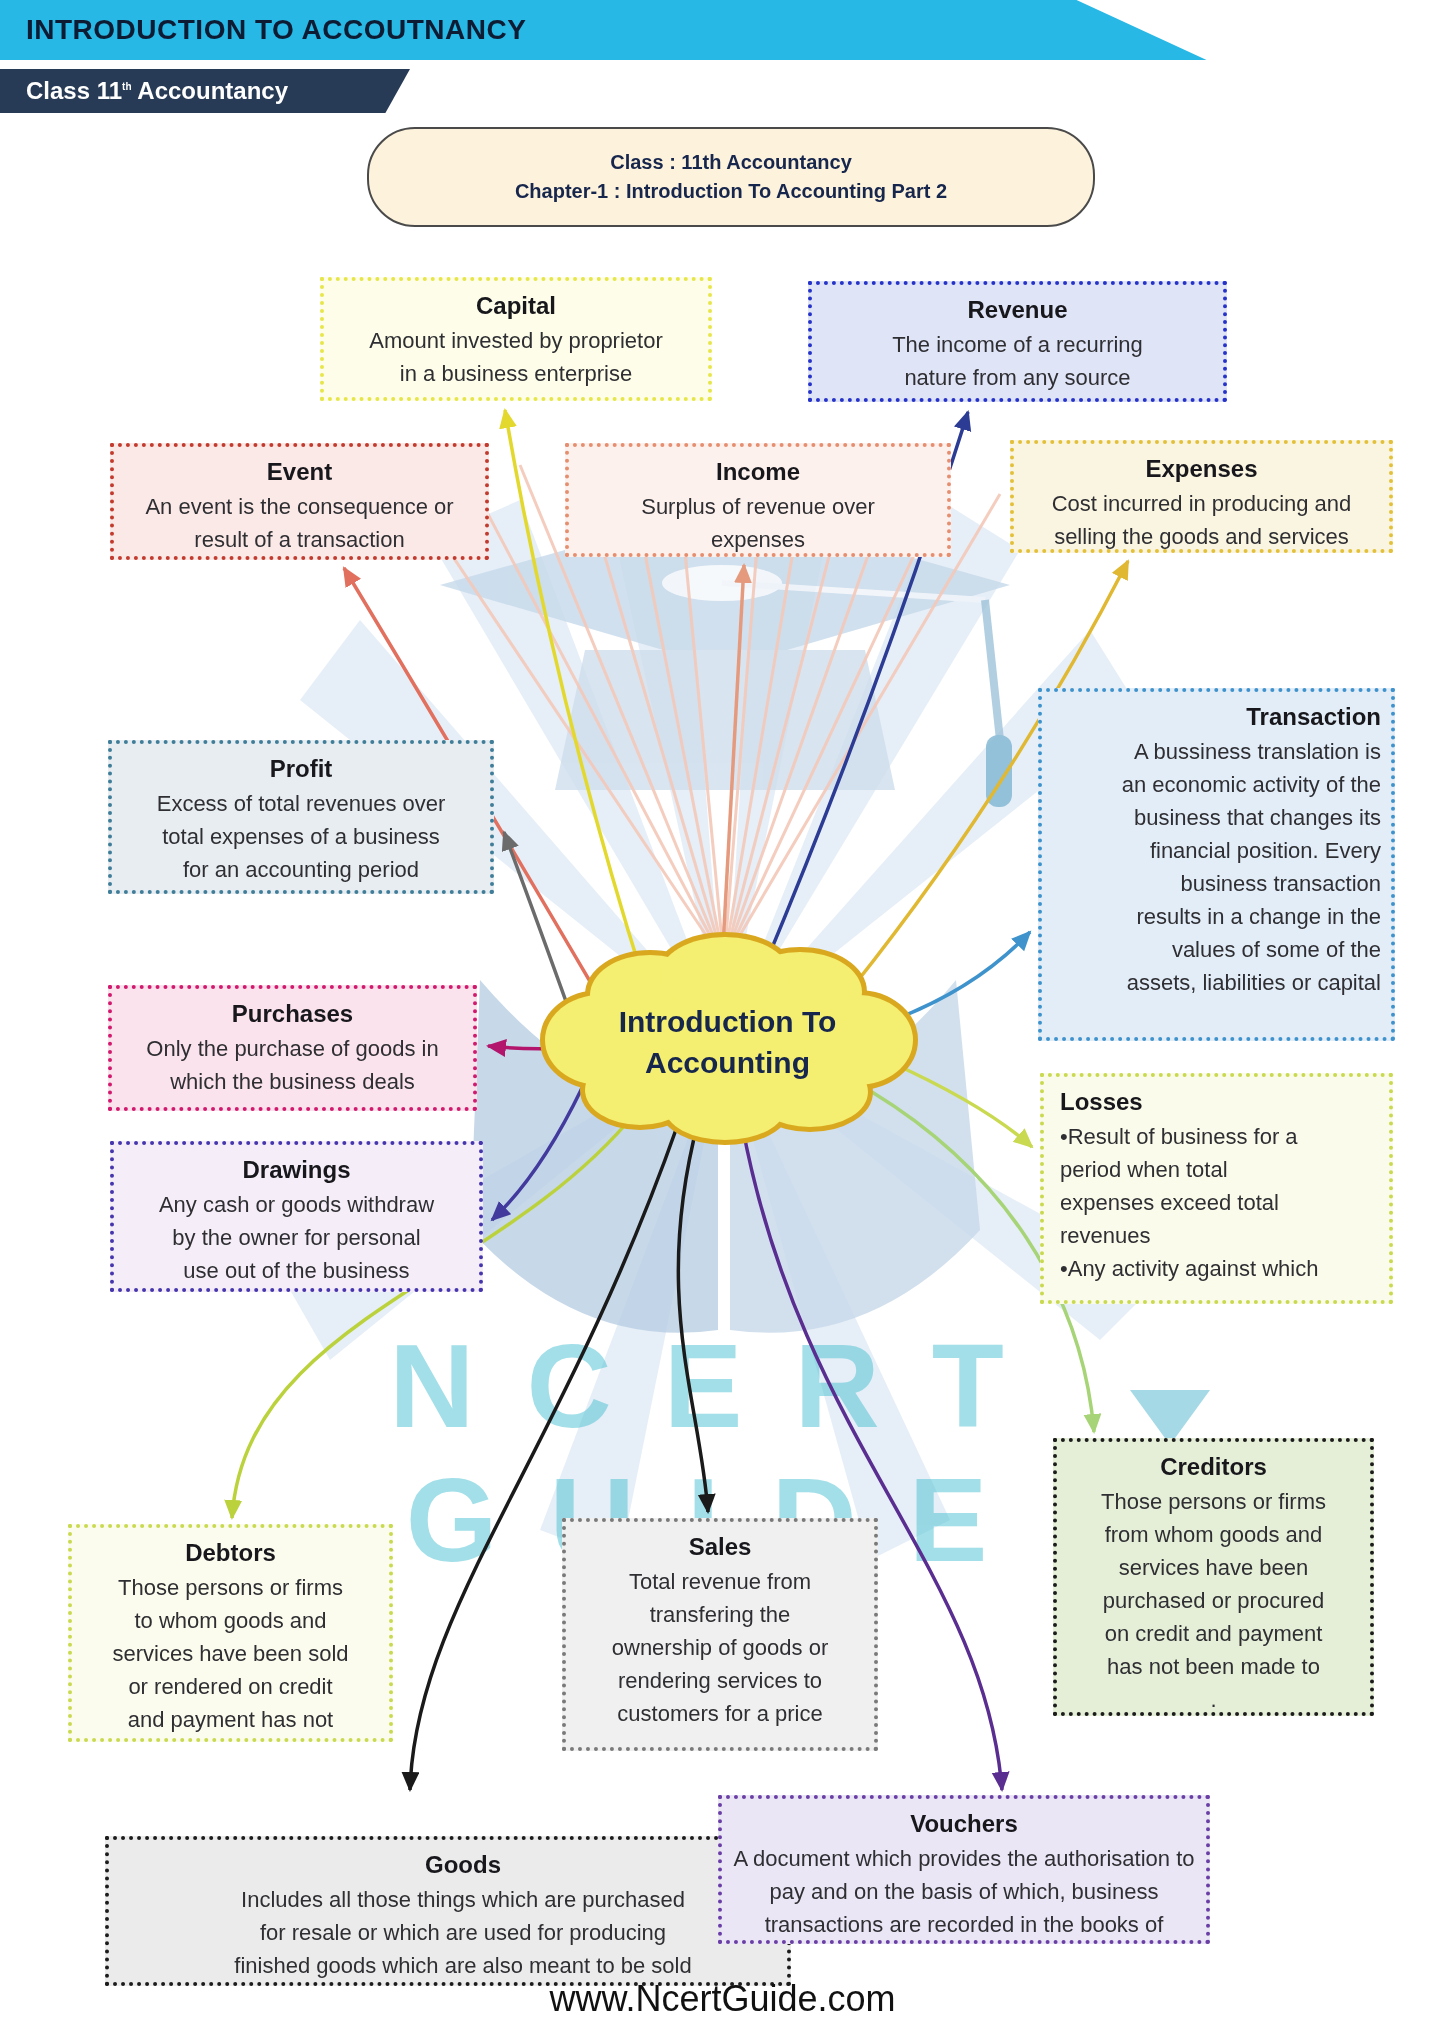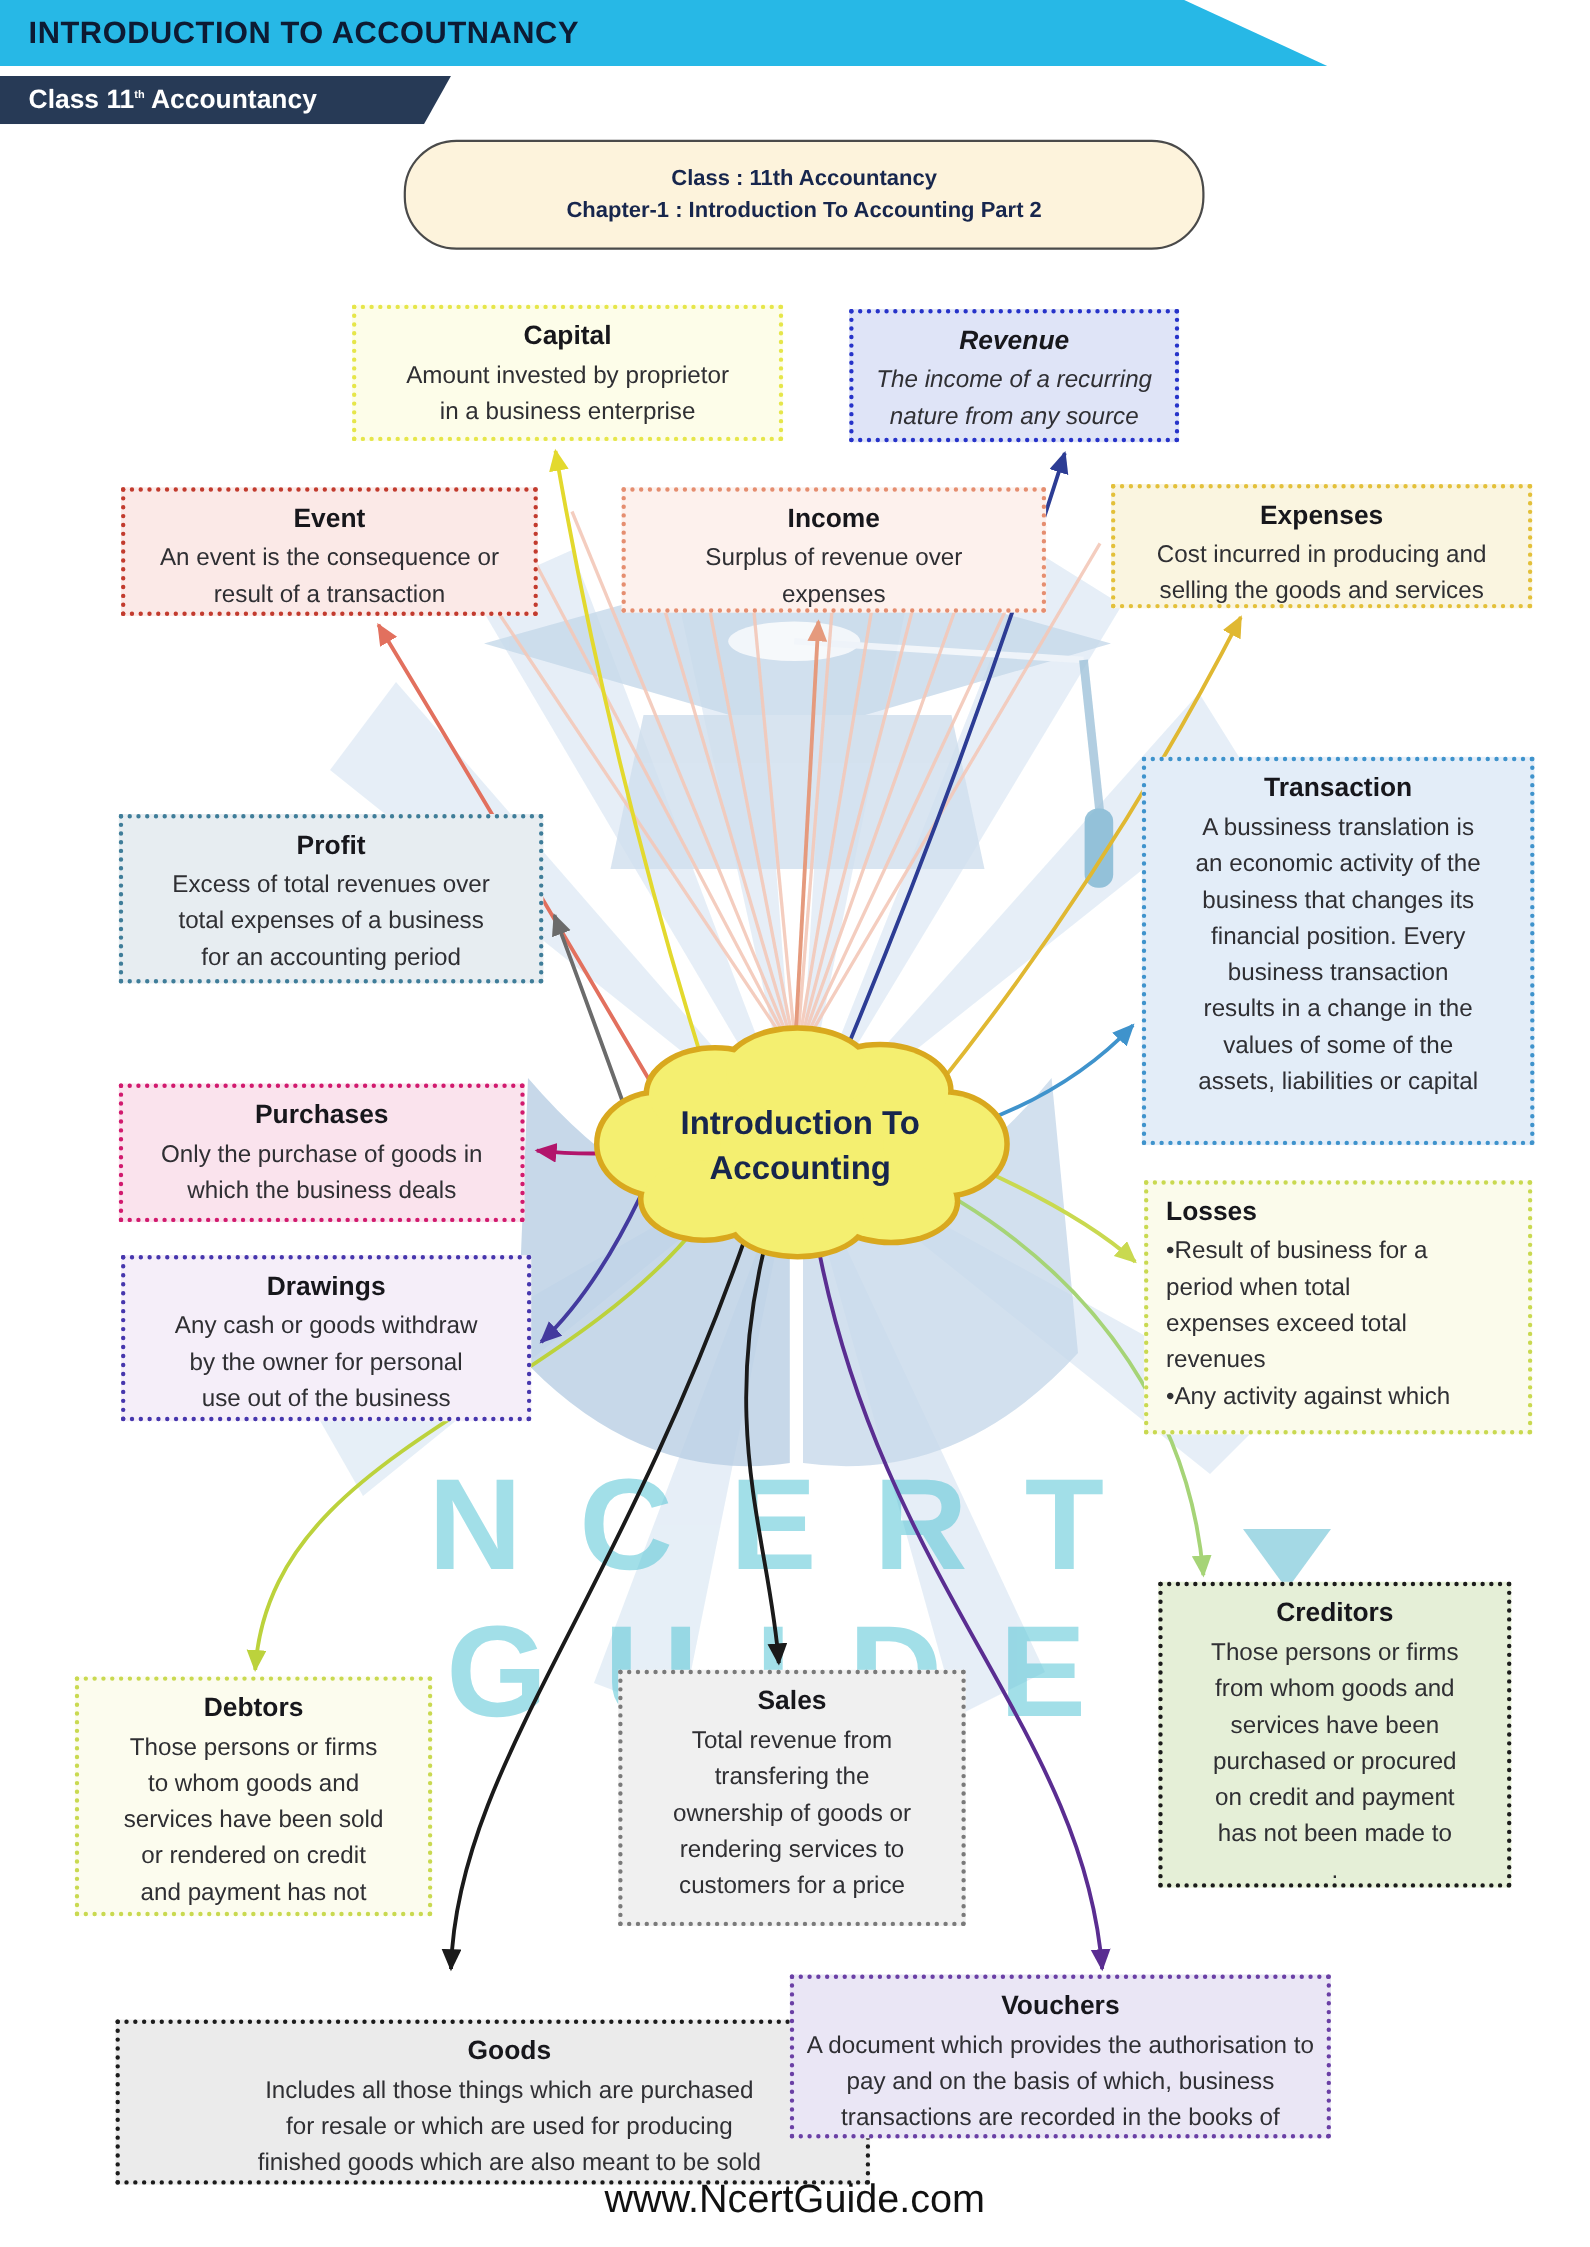--- a/index.html
+++ b/index.html
@@ -32,26 +32,26 @@
                  gap:6px; color:#17264d; font-weight:bold; font-size:20px; text-align:center; }
 
   
   .node { position:absolute; border-width:4px; border-style:dotted; padding:8px 10px;
           text-align:center; color:#2f2f33; }
   .node-title { font-weight:bold; font-size:24px; color:#17171c; line-height:1.45; }
   .node-body  { font-size:22px; line-height:1.5; white-space:pre-line; }
   .node-left  { text-align:left; padding-left:16px; }
 
   .n-capital     { left:320px;  top:277px;  width:392px;  height:124px; }
-  .n-revenue     { left:772px;  top:281px;  width:300px;  height:121px;font-style:italic; }
+  .n-revenue     { left:808px;  top:281px;  width:419px;  height:121px; }
   .n-event       { left:110px;  top:443px;  width:379px;  height:117px; }
   .n-income      { left:565px;  top:443px;  width:386px;  height:114px; }
   .n-expenses    { left:1010px; top:440px;  width:383px;  height:113px; }
   .n-profit      { left:108px;  top:740px;  width:386px;  height:154px; }
-  .n-transaction { left:1038px; top:688px;  width:357px;  height:353px; }
+  .n-transaction { left:1038px; top:688px;  width:357px;  height:353px;text-align:right; }
   .n-purchases   { left:108px;  top:985px;  width:369px;  height:126px; }
   .n-losses      { left:1040px; top:1073px; width:353px;  height:231px; }
   .n-drawings    { left:110px;  top:1141px; width:373px;  height:151px; }
   .n-debtors     { left:68px;   top:1524px; width:325px;  height:218px; }
   .n-sales       { left:562px;  top:1518px; width:316px;  height:233px; }
   .n-creditors   { left:1053px; top:1438px; width:321px;  height:278px; }
   .n-goods       { left:105px;  top:1836px; width:686px;  height:150px;padding-left:40px; }
   .n-vouchers    { left:718px;  top:1795px; width:492px;  height:149px; }
 
   

